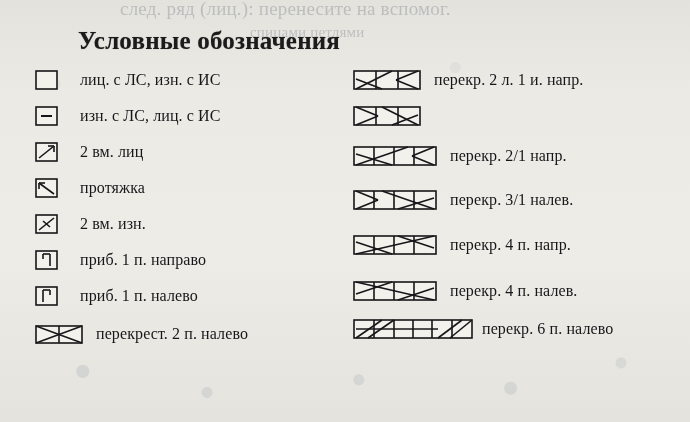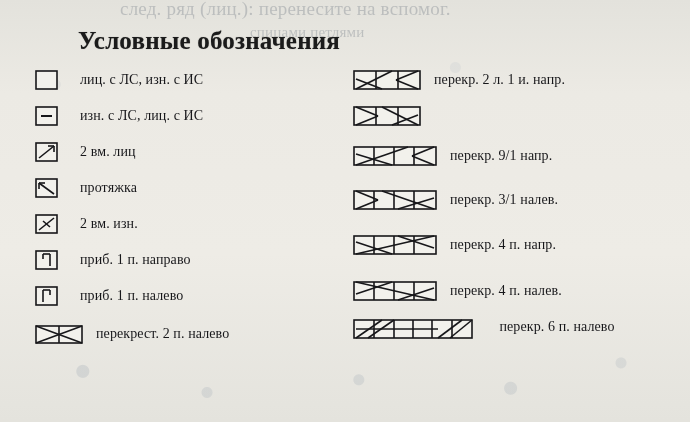--- a/index.html
+++ b/index.html
@@ -70,27 +70,26 @@
     align-items: center;
     height: 36px;
   }
   .sym {
     flex: 0 0 auto;
     display: flex;
     align-items: center;
     justify-content: flex-start;
   }
   .lbl {
-    font-size: 14px;
+    font-size: 16px;
     color: #17171a;
     white-space: nowrap;
     letter-spacing: .1px;
-    text-align: center;
-  }
-  .lbl.wrap { white-space: normal; line-height: 23px; }
+  }
+  .lbl.wrap { white-space: normal; line-height: 28px; }
 
   svg { display: block; }
   .cell { fill: #f2f1ec; stroke: #17171a; stroke-width: 1.6; }
   .ln   { stroke: #17171a; stroke-width: 1.6; fill: none; }
   .ln-th{ stroke: #17171a; stroke-width: 2.0; fill: none; }
 </style>
 </head>
 <body>
 
 <div id="page">
@@ -233,21 +232,21 @@
           <rect class="cell" x="2" y="4" width="82" height="18"></rect>
           <line class="ln" x1="22" y1="4" x2="22" y2="22"></line>
           <line class="ln" x1="42" y1="4" x2="42" y2="22"></line>
           <line class="ln" x1="62" y1="4" x2="62" y2="22"></line>
           <line class="ln" x1="4" y1="22" x2="56" y2="4"></line>
           <line class="ln" x1="4" y1="11" x2="40" y2="22"></line>
           <line class="ln" x1="82" y1="4" x2="60" y2="13"></line>
           <line class="ln" x1="82" y1="22" x2="60" y2="13"></line>
         </svg>
       </div>
-      <div class="lbl">перекр. 9/1 напр.</div>
+      <div class="lbl">перекр. 2/1 напр.</div>
     </div>
 
     <div class="row" style="height:44px">
       <div class="sym" style="width:98px">
         <svg width="88" height="26" viewBox="0 0 88 26">
           <rect class="cell" x="2" y="4" width="82" height="18"></rect>
           <line class="ln" x1="22" y1="4" x2="22" y2="22"></line>
           <line class="ln" x1="42" y1="4" x2="42" y2="22"></line>
           <line class="ln" x1="62" y1="4" x2="62" y2="22"></line>
           <line class="ln" x1="4" y1="4" x2="26" y2="13"></line>

